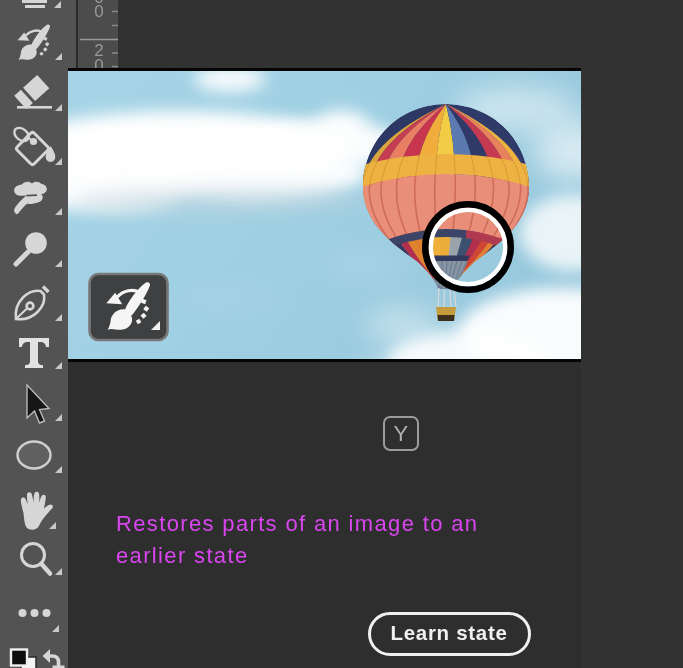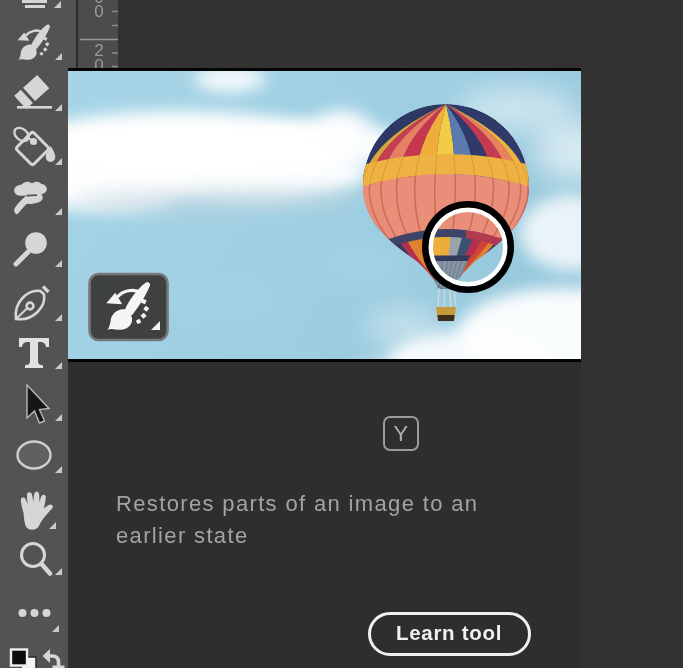--- a/index.html
+++ b/index.html
@@ -280,15 +280,15 @@
         <path d="M 8.8,11.4 C 13.2,6.6 20.4,5.2 25.2,8.0" stroke="#f5f5f5" stroke-width="2.4" fill="none"></path>
         <rect x="26.8" y="13.2" width="3.2" height="3.2" transform="rotate(20 28.4 14.8)"></rect>
         <rect x="28.6" y="18.6" width="3.2" height="3.2" transform="rotate(35 30.2 20.2)"></rect>
         <rect x="26.6" y="23.8" width="3.2" height="3.2" transform="rotate(50 28.2 25.4)"></rect>
         <rect x="23.0" y="28.2" width="3.0" height="3.0" transform="rotate(60 24.5 29.7)"></rect>
       </g>
       <path d="M 83,259 L 92,259 L 92,250 Z" fill="#f2f2f2"></path>
     </svg>
 
     <div class="abs" style="left:315px;top:348px;width:31.5px;height:31px;border:2.5px solid #9b9b9b;border-radius:7px;color:#b2b2b2;font-size:22px;text-align:center;line-height:31px;">Y</div>
-    <div class="abs" style="left:48px;top:420px;color:#a3a3a3;font-size:22px;line-height:32px;letter-spacing:1.35px;">Restores parts of an image to an<br>earlier state</div>
-    <div class="abs" style="left:299.5px;top:544px;width:157px;height:38px;border:3px solid #f0f0f0;border-radius:22px;color:#f0f0f0;font-size:20.5px;font-weight:bold;text-align:center;line-height:36.5px;letter-spacing:0.7px;">Learn tool</div>
+    <div class="abs" style="left:48px;top:440px;color:#d946ef;font-size:22px;line-height:32px;letter-spacing:1.35px;">Restores parts of an image to an<br>earlier state</div>
+    <div class="abs" style="left:299.5px;top:544px;width:157px;height:38px;border:3px solid #f0f0f0;border-radius:22px;color:#f0f0f0;font-size:20.5px;font-weight:bold;text-align:center;line-height:36.5px;letter-spacing:0.7px;">Learn state</div>
   </div>
 
 </body></html>

